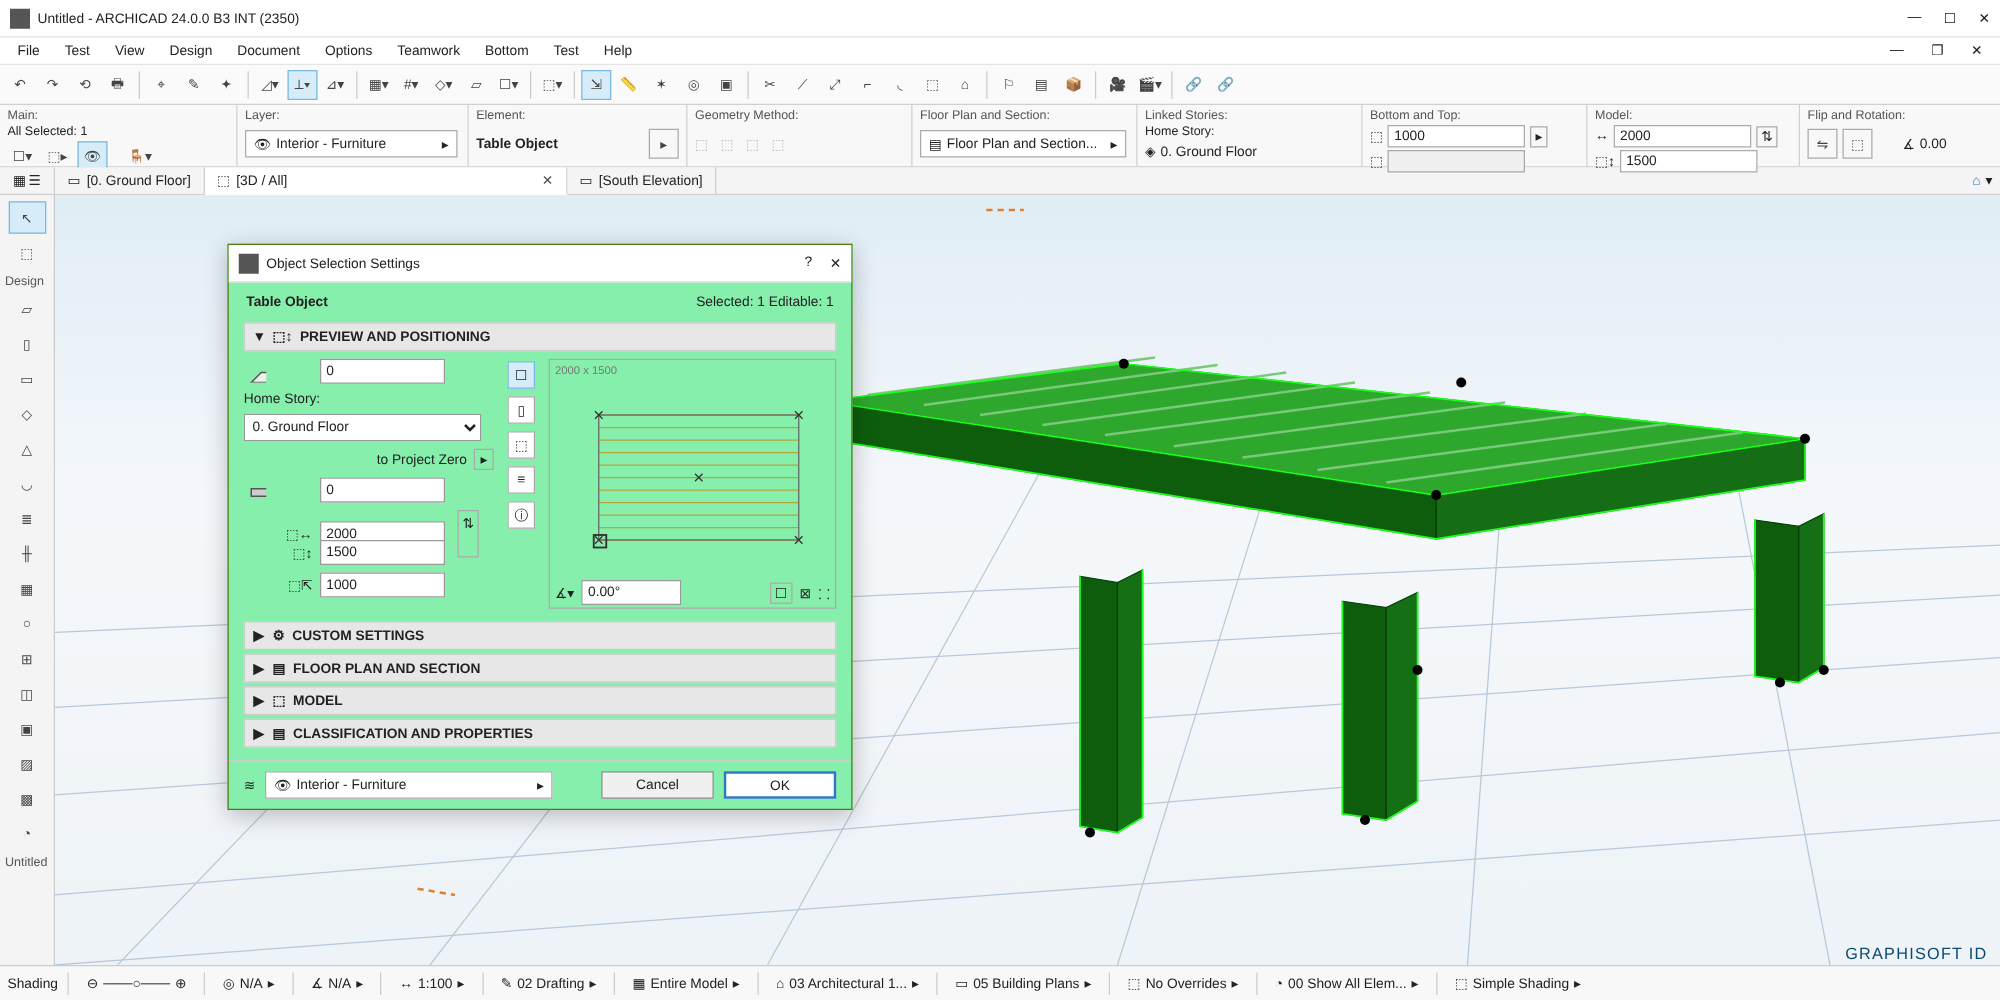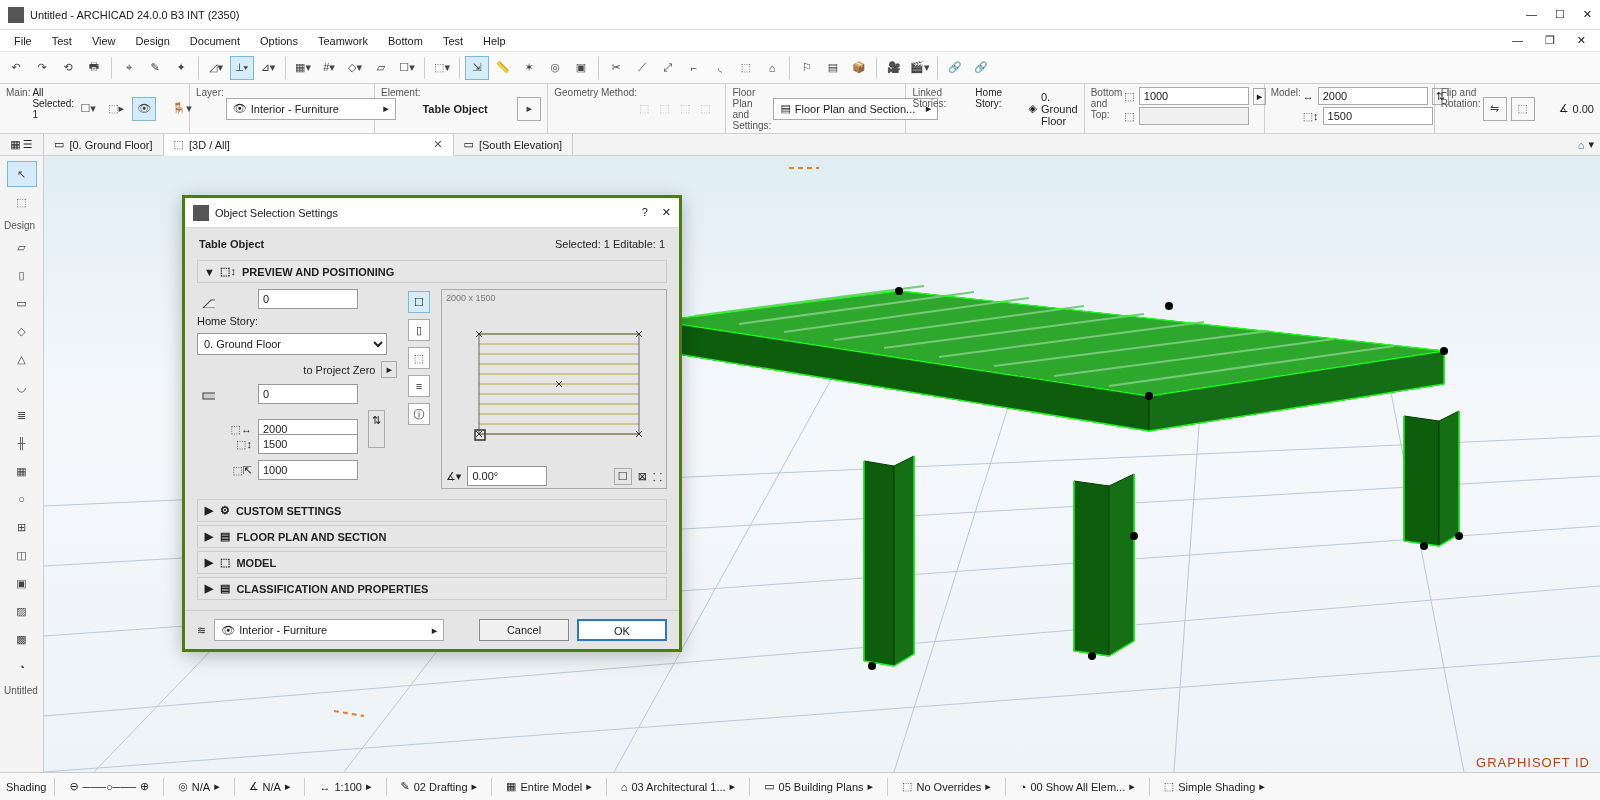--- a/index.html
+++ b/index.html
@@ -8,59 +8,59 @@
 .titlebar .logo{width:16px;height:16px;background:#555;margin-right:6px}
 .titlebar .winbtns{margin-left:auto;display:flex;gap:18px;color:#555}
 .menubar{height:22px;display:flex;align-items:center;padding:0 6px;gap:4px;border-bottom:1px solid #e5e5e5}
 .menubar span{padding:2px 8px;cursor:default}
 .menubar .mdi{margin-left:auto;display:flex;gap:6px;color:#666}
 .toolbar{height:32px;border-bottom:1px solid #d0d0d0;display:flex;align-items:center;padding:0 4px;gap:2px;background:#fafafa}
 .tbtn{width:24px;height:24px;border:1px solid transparent;display:flex;align-items:center;justify-content:center;color:#444}
 .tbtn.sel{border:1px solid #7ab8e0;background:#d6ecf8}
 .tsep{width:1px;height:22px;background:#ccc;margin:0 3px}
 .infobox{height:50px;border-bottom:1px solid #d0d0d0;display:flex;background:#f8f8f8}
-.infocell{border-right:1px solid #d0d0d0;padding:3px 6px;display:flex;gap:2px}
+.infocell{border-right:1px solid #d0d0d0;padding:3px 6px;display:flex;flex-direction:column;gap:2px}
 .infocell .hdr{font-size:10px;color:#555}
 .infocell .body{display:flex;align-items:center;gap:4px;flex:1}
 .dropbtn{border:1px solid #aaa;background:#fff;padding:2px 6px;display:flex;align-items:center;gap:4px;height:22px}
 .smallinput{border:1px solid #aaa;padding:2px 4px;width:110px;height:18px;background:#fff}
 .tabs{height:22px;border-bottom:1px solid #d0d0d0;display:flex;align-items:stretch;background:#f4f4f4}
 .tab{padding:3px 10px;border-right:1px solid #ccc;display:flex;align-items:center;gap:5px;background:#f4f4f4}
 .tab.active{background:#fff;border-bottom:1px solid #fff;margin-bottom:-1px}
 .tab .x{margin-left:8px;color:#555}
 .leftbar{position:absolute;left:0;top:156px;width:44px;bottom:28px;background:#f4f4f4;border-right:1px solid #ccc;display:flex;flex-direction:column;align-items:center;padding-top:4px;gap:0}
 .leftbar .lt{width:30px;height:26px;display:flex;align-items:center;justify-content:center;color:#444;margin:1px 0}
 .leftbar .lt.sel{border:1px solid #7ab8e0;background:#d6ecf8}
 .leftbar .lbl{font-size:10px;color:#555;margin:4px 0 2px 0;align-self:flex-start;padding-left:4px}
 .viewport{position:absolute;left:44px;right:0;top:156px;bottom:28px;background:linear-gradient(#e0edf5,#f5f8fb 40%,#eef3f7);overflow:hidden}
 .statusbar{position:absolute;left:0;right:0;bottom:0;height:28px;border-top:1px solid #ccc;background:#f8f8f8;display:flex;align-items:center;padding:0 6px;gap:8px;font-size:10px;color:#444}
 .statusbar .sseg{display:flex;align-items:center;gap:4px;padding:0 6px}
 .statusbar .ssep{width:1px;height:18px;background:#ccc}
-.dialog{position:absolute;left:182px;top:195px;width:500px;background:#e5e5e5;border:3px solid #4d7c0f;box-shadow:0 4px 18px rgba(0,0,0,.25)}
+.dialog{position:absolute;left:182px;top:195px;width:500px;background:#86efac;border:1px solid #4d7c0f;box-shadow:0 4px 18px rgba(0,0,0,.25)}
 .dialog .dtitle{height:30px;background:#fff;border-bottom:1px solid #ddd;display:flex;align-items:center;padding:0 8px}
 .dialog .dtitle .dlogo{width:16px;height:16px;background:#555;margin-right:6px}
 .dialog .dtitle .dbtns{margin-left:auto;display:flex;gap:14px;font-size:14px;color:#555}
 .dialog .dhdr{padding:10px 14px;display:flex;justify-content:space-between;font-weight:600}
 .dialog .sectionbar{margin:0 12px 3px 12px;background:#e7e7e7;border:1px solid #ccc;display:flex;align-items:center;gap:6px;padding:4px 6px;font-weight:600;font-size:11px}
 .dialog .sectionbar .arrow{width:10px;text-align:center}
 .dialog .pospanel{display:flex;margin:6px 12px 10px 12px;gap:8px}
 .dialog .leftcol{width:200px;display:flex;flex-direction:column;gap:6px}
 .dialog .midcol{width:28px;display:flex;flex-direction:column;gap:6px;align-items:center;padding-top:2px}
 .dialog .midcol .mbtn{width:22px;height:22px;border:1px solid #aaa;background:#fff;display:flex;align-items:center;justify-content:center}
 .dialog .rightcol{flex:1;border:1px solid #aaa;padding:2px;position:relative;height:200px}
 .dialog input[type=text]{border:1px solid #999;padding:2px 4px;height:20px;width:100px;background:#fff}
 .dialog select{border:1px solid #999;padding:2px;height:22px;width:190px;background:#fff}
 .dialog .row{display:flex;align-items:center;gap:6px}
 .dialog .footer{border-top:1px solid #ccc;margin-top:10px;padding:8px 12px;display:flex;align-items:center;gap:8px}
 .dialog .footer .fbtn{width:90px;height:22px;border:1px solid #888;background:#f0f0f0;text-align:center;line-height:20px}
 .dialog .footer .fbtn.ok{border:2px solid #2a7ac0;background:#fff}
 .grid3d{position:absolute;inset:0}
 svg{display:block}
 .ico{width:18px;height:18px;stroke:#555;stroke-width:1.2;fill:none}
-.brand{position:absolute;right:10px;bottom:30px;color:#c2410c;font-size:13px;letter-spacing:1px}
+.brand{position:absolute;right:10px;bottom:30px;color:#0c4a6e;font-size:13px;letter-spacing:1px}
 </style>
 </head>
 <body>
 
 <div class="titlebar">
   <div class="logo"></div>
   <span>Untitled - ARCHICAD 24.0.0 B3 INT (2350)</span>
   <div class="winbtns">
     <span>—</span>
     <span>☐</span>
@@ -164,21 +164,21 @@
   <div class="infocell" style="width:180px">
     <div class="hdr">Geometry Method:</div>
     <div class="body" style="gap:10px">
       <div style="opacity:.35">⬚</div>
       <div style="opacity:.35">⬚</div>
       <div style="opacity:.35">⬚</div>
       <div style="opacity:.35">⬚</div>
     </div>
   </div>
   <div class="infocell" style="width:180px">
-    <div class="hdr">Floor Plan and Settings:</div>
+    <div class="hdr">Floor Plan and Section:</div>
     <div class="body">
       <div class="dropbtn" style="width:165px">
         <span>▤</span>
         <span style="flex:1">Floor Plan and Section...</span>
         <span>▸</span>
       </div>
     </div>
   </div>
   <div class="infocell" style="width:180px">
     <div class="hdr">Linked Stories:</div>

